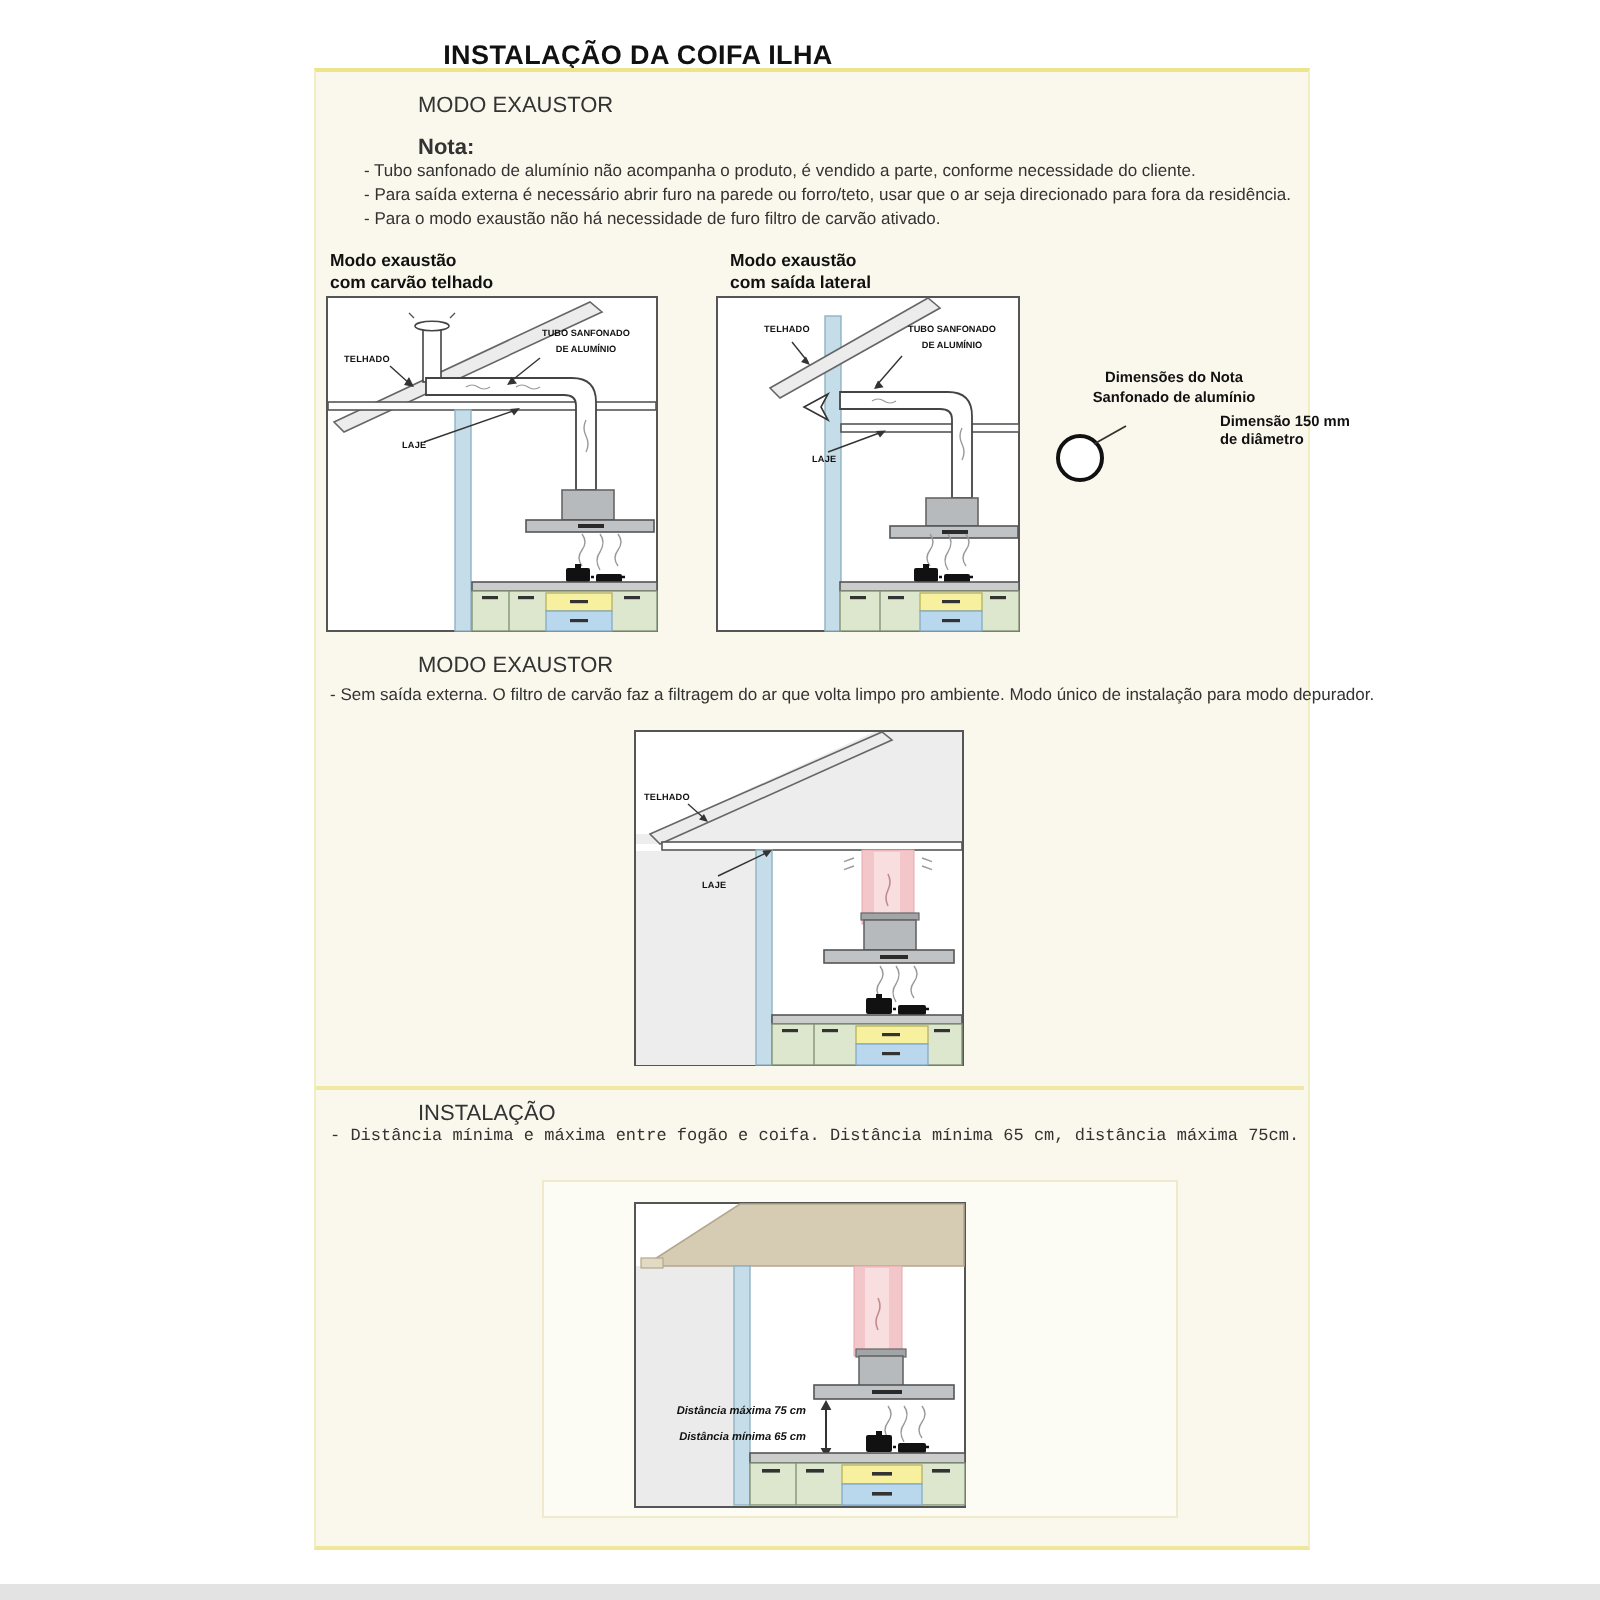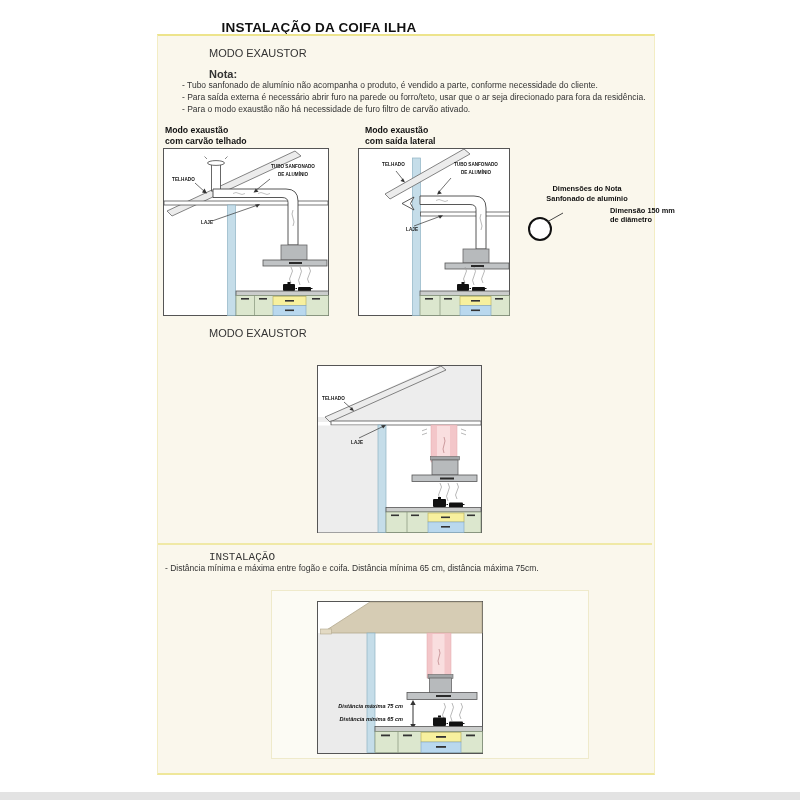--- a/index.html
+++ b/index.html
@@ -190,20 +190,21 @@
   <div class="dim-circle"></div>
   <svg class="abs" style="left:545px;top:209px;" width="20" height="16">
     <line x1="2" y1="13" x2="18" y2="4" stroke="#333" stroke-width="0.9"></line>
   </svg>
   <div class="dim-callout">
     <span>Dimensão 150 mm</span>
     <span>de diâmetro</span>
   </div>
 
   <div class="h-section" style="left:165px;top:327px;">MODO EXAUSTOR</div>
+  <div class="body-text" style="left:165px;top:341px;">- Sem saída externa. O filtro de carvão faz a filtragem do ar que volta limpo pro ambiente. Modo único de instalação para modo depurador.</div>
 
   <div class="diagram" style="left:317px;top:365px;width:165px;height:168px;">
     <svg width="165" height="168" viewBox="0 0 165 168">
       <rect x="0.5" y="0.5" width="164" height="167" fill="#ffffff" stroke="#555" stroke-width="1"></rect>
       <rect x="1" y="1" width="163" height="56" fill="#EDEDED"></rect>
       <polygon points="1,1 120,1 8,52 1,52" fill="#ffffff"></polygon>
       <g>
         <polygon points="8,52 124,1 129,5 13,57" fill="#ececec" stroke="#666" stroke-width="0.8"></polygon>
       </g>
       <g>
@@ -252,22 +253,22 @@
         <line x1="42" y1="73" x2="67" y2="61"></line>
           <polygon points="69,60 64,60.3 66.2,63.6" fill="#333" stroke="none"></polygon>
       </g>
     </svg>
     <span class="tiny-label" style="left:5px;top:31px;">TELHADO</span>
     <span class="tiny-label" style="left:34px;top:75px;">LAJE</span>
   </div>
 
   <div class="divider"></div>
 
-  <div class="h-section" style="left:165px;top:551px;font-family:Liberation Mono, monospace;">INSTALAÇÃO</div>
-  <div class="body-text" style="left:165px;top:562px;">
+  <div class="h-section" style="left:165px;top:551px;">INSTALAÇÃO</div>
+  <div class="body-text" style="left:165px;top:562px;font-family:Liberation Mono, monospace;">
     <span>- Distância mínima e máxima entre fogão e coifa. Distância mínima 65 cm, distância máxima 75cm.</span>
   </div>
 
   <div class="inst-panel"></div>
 
   <div class="diagram" style="left:317px;top:601px;width:166px;height:153px;">
     <svg width="166" height="153" viewBox="0 0 166 153">
       <rect x="0.5" y="0.5" width="165" height="152" fill="#ffffff" stroke="#555" stroke-width="1"></rect>
       <rect x="1" y="32" width="49" height="120" fill="#EBEBEB"></rect>
       <g>

